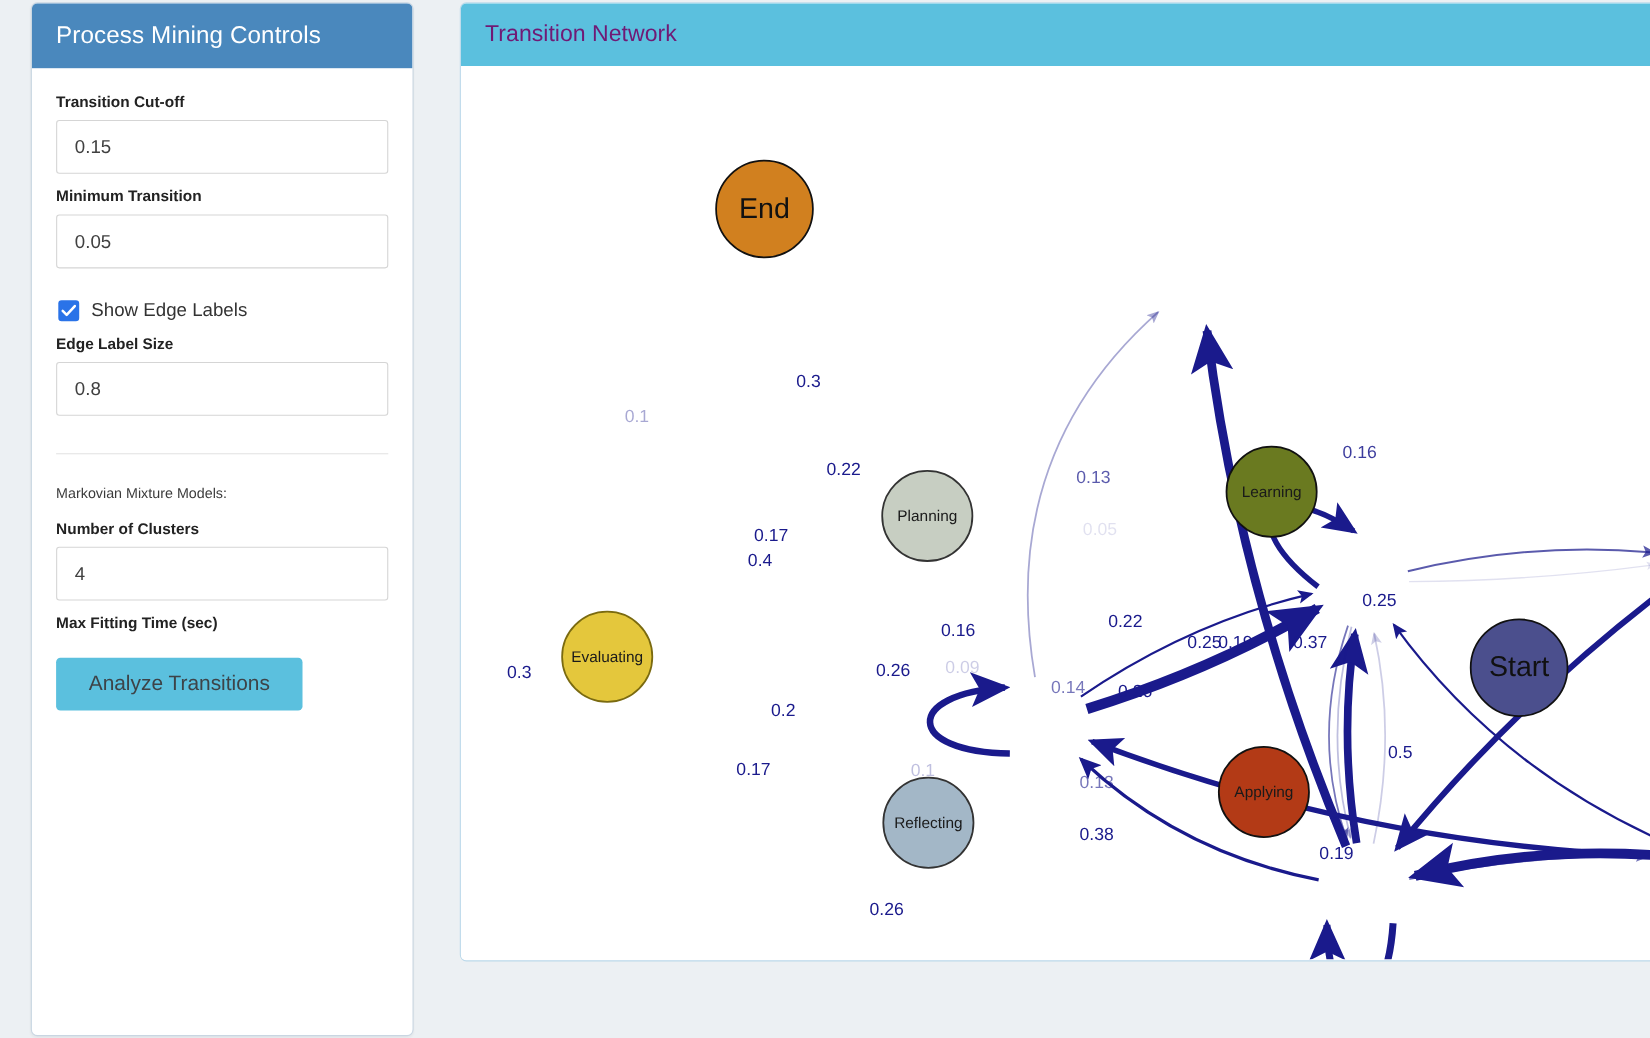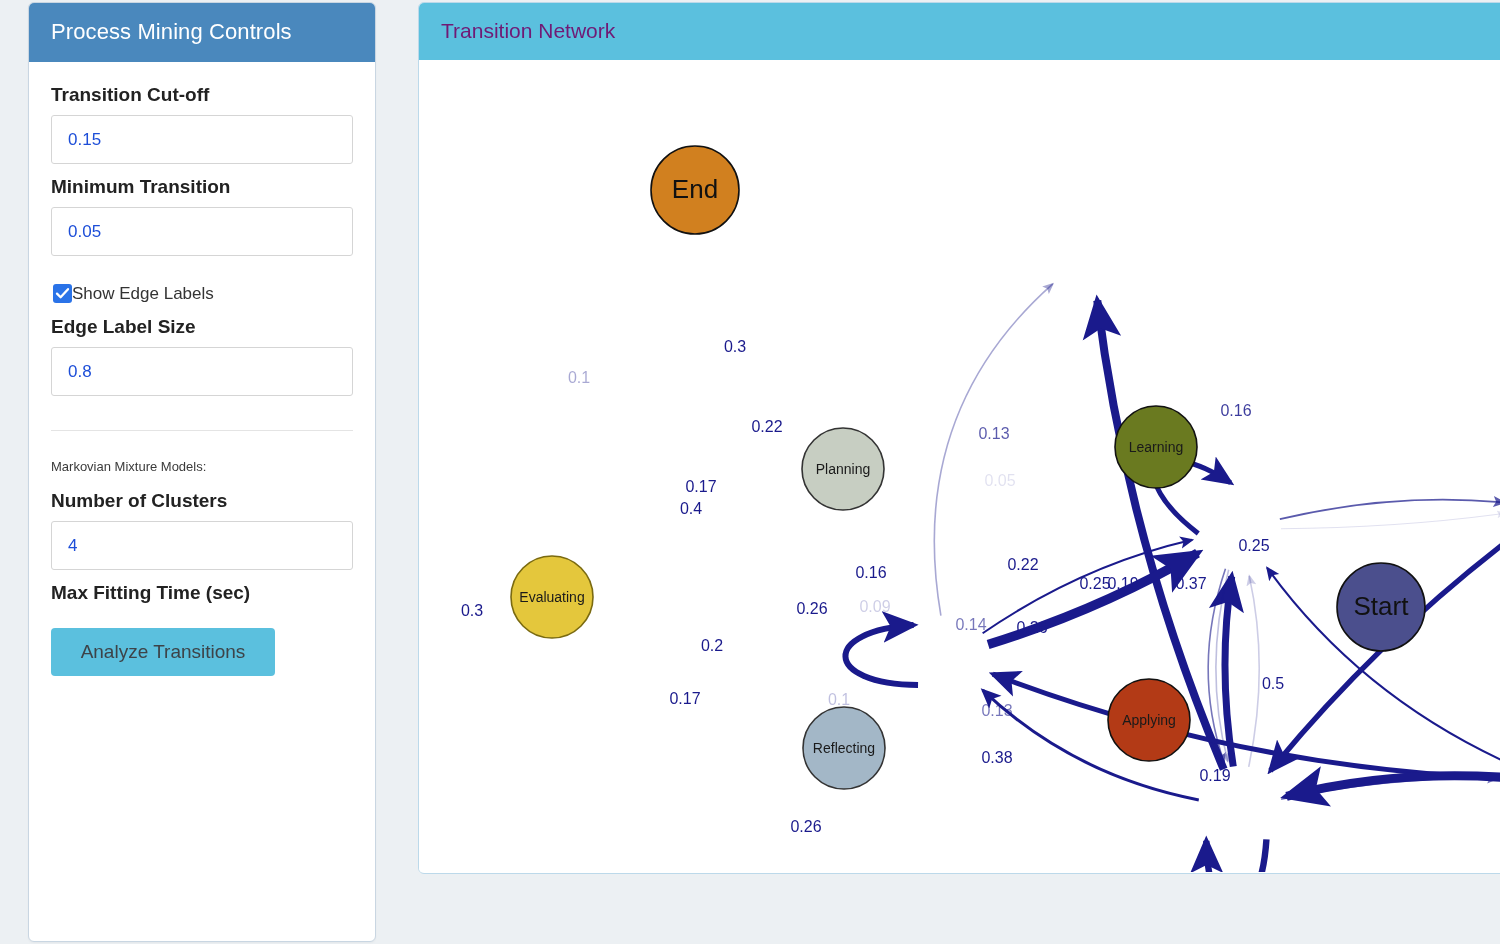--- a/index.html
+++ b/index.html
@@ -34,44 +34,45 @@
   .sidebar-header {
     background: #4a88bd;
     color: #ffffff;
     font-size: 22px;
     padding: 16px 20px 17px 22px;
     letter-spacing: 0.1px;
   }
   .sidebar-body { padding: 20px 22px 0 22px; }
 
   .field-label {
-    font-size: 19px;
+    font-size: 14px;
     font-weight: bold;
     color: #222222;
     margin: 12px 0 9px 0;
   }
   .field-label.first { margin-top: 2px; }
 
   .text-input {
     width: 100%;
     box-sizing: border-box;
     height: 49px;
     border: 1px solid #d5d5d5;
     border-radius: 3px;
     background: #ffffff;
-    color: #1d4ed8;
+    color: #404040;
     font-size: 17px;
     font-family: "Liberation Sans", sans-serif;
     padding: 0 16px;
     outline: none;
   }
 
   .checkbox-row {
     display: flex;
-    align-items: flex-start;
+    align-items: center;
+    gap: 11px;
     margin: 28px 0 4px 2px;
   }
   .cb {
     width: 19px; height: 19px;
     border-radius: 3px;
     background: #2a73e8;
     position: relative;
     flex: none;
   }
   .cb svg { position: absolute; left: 2px; top: 2px; }

